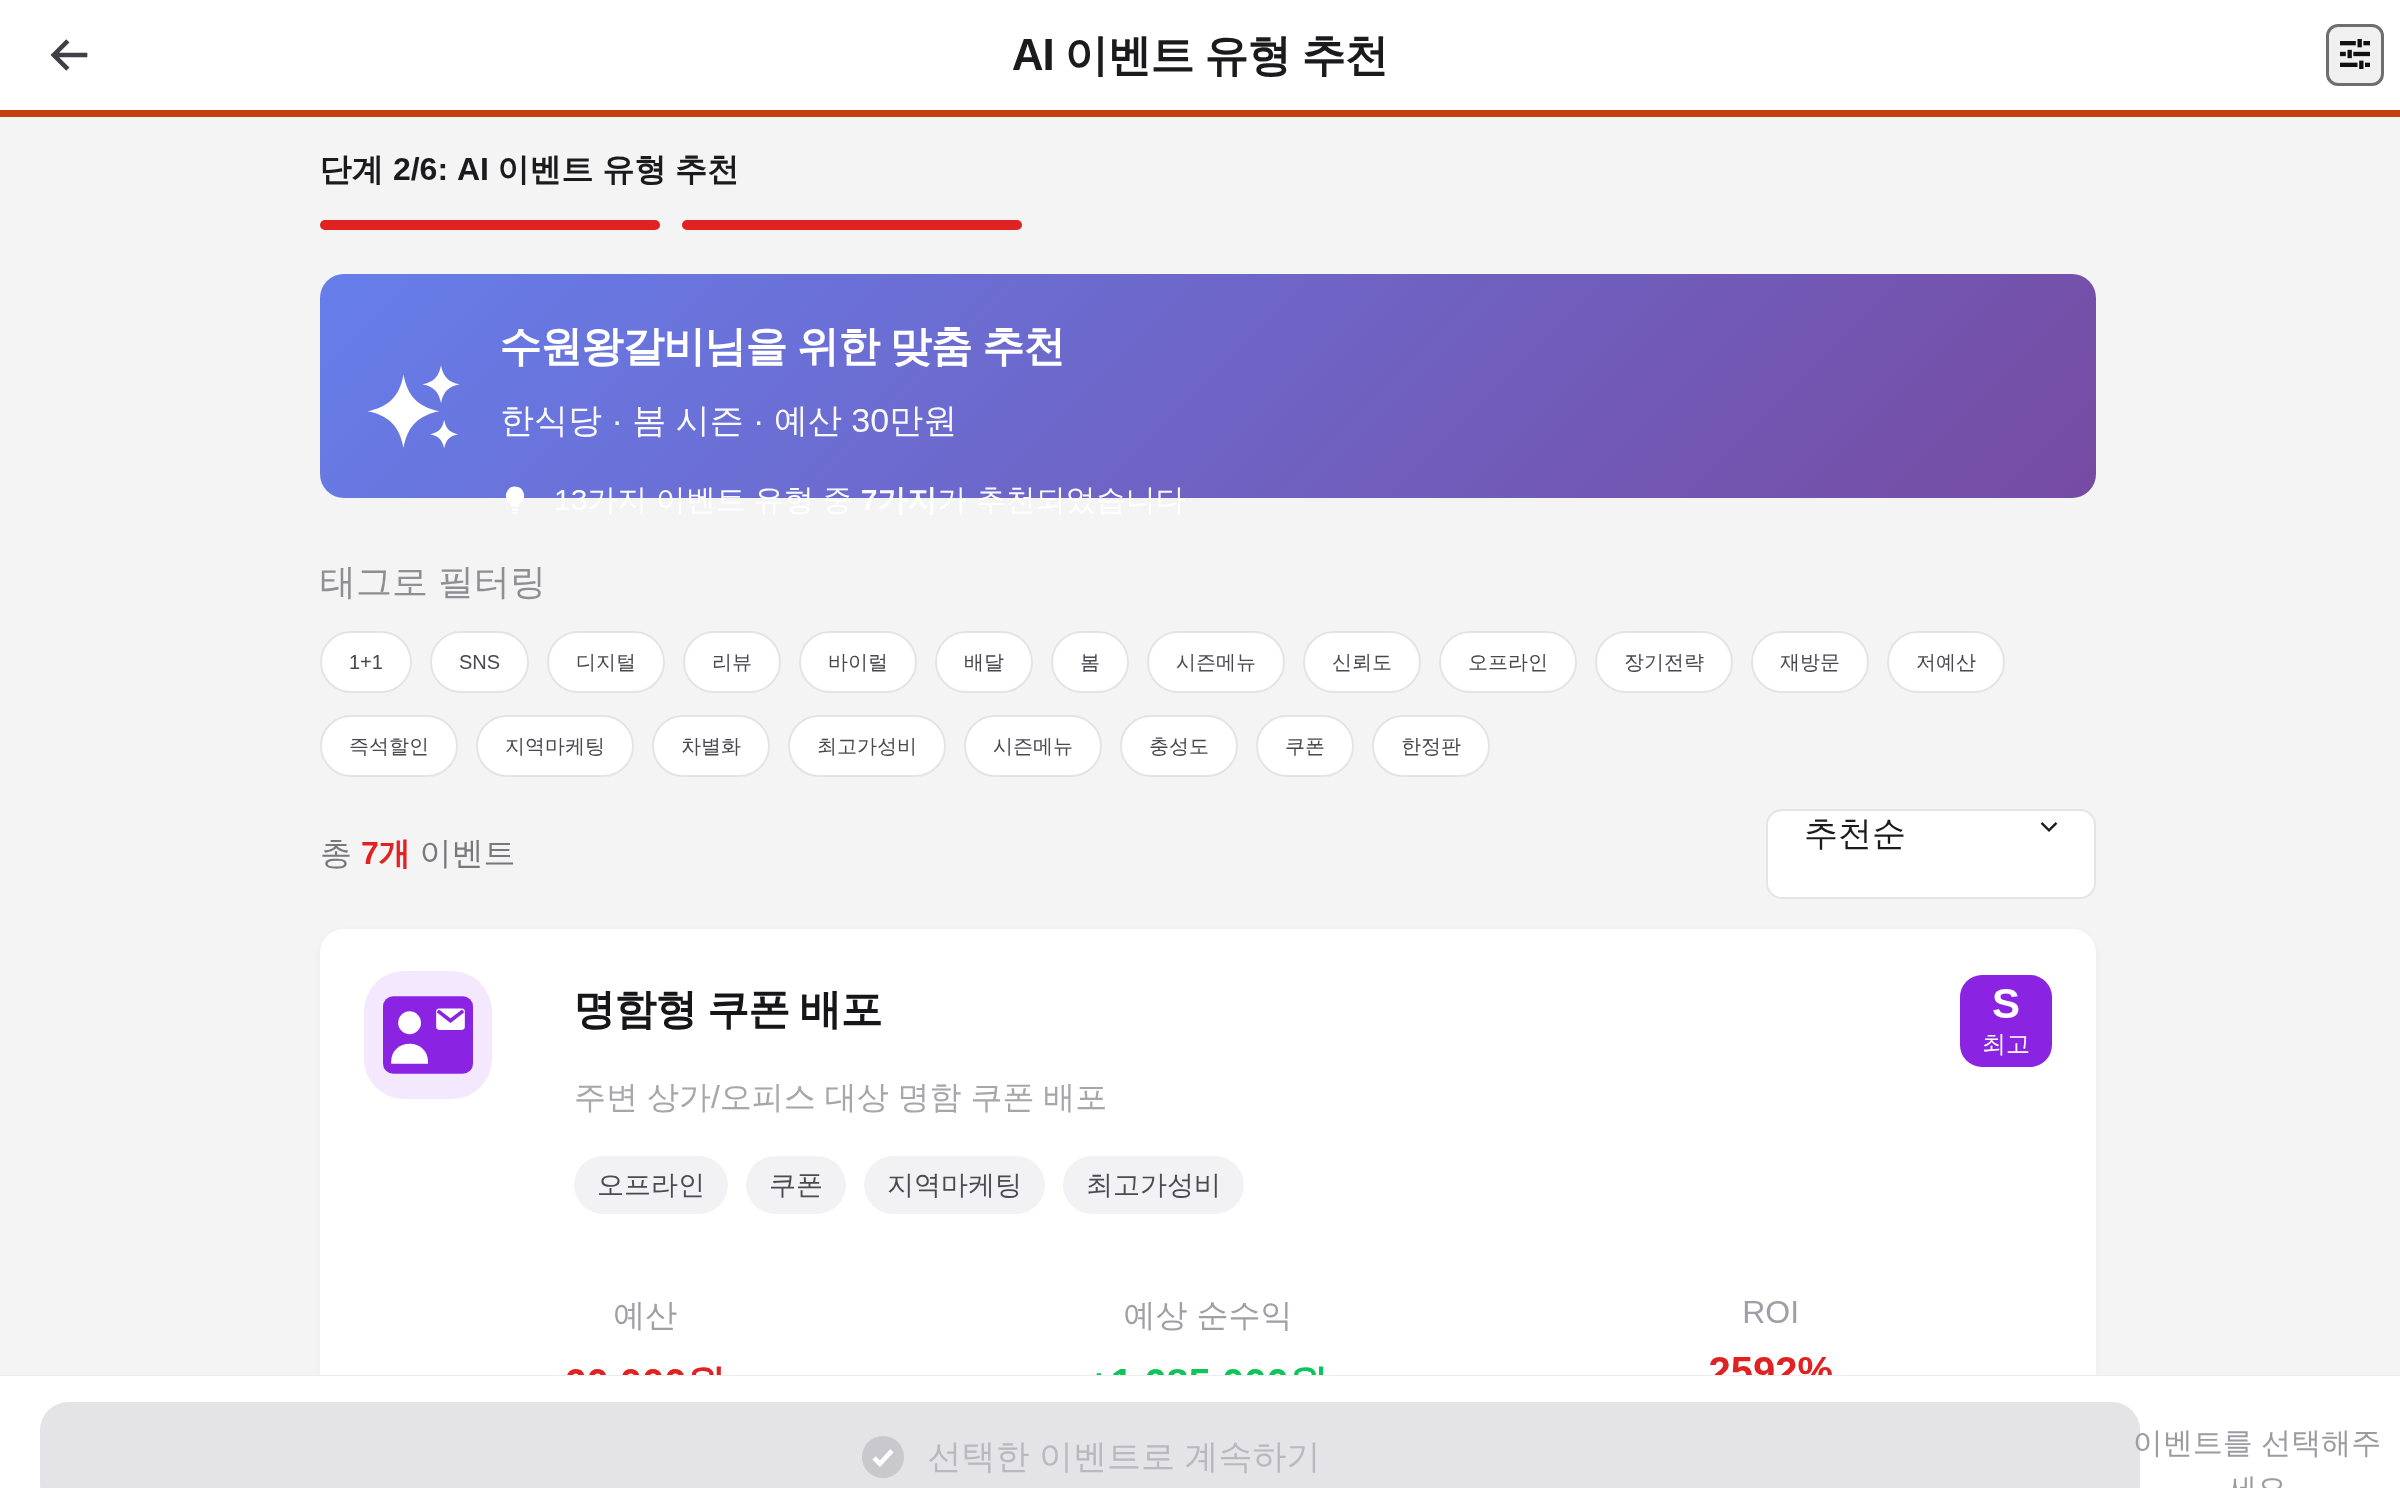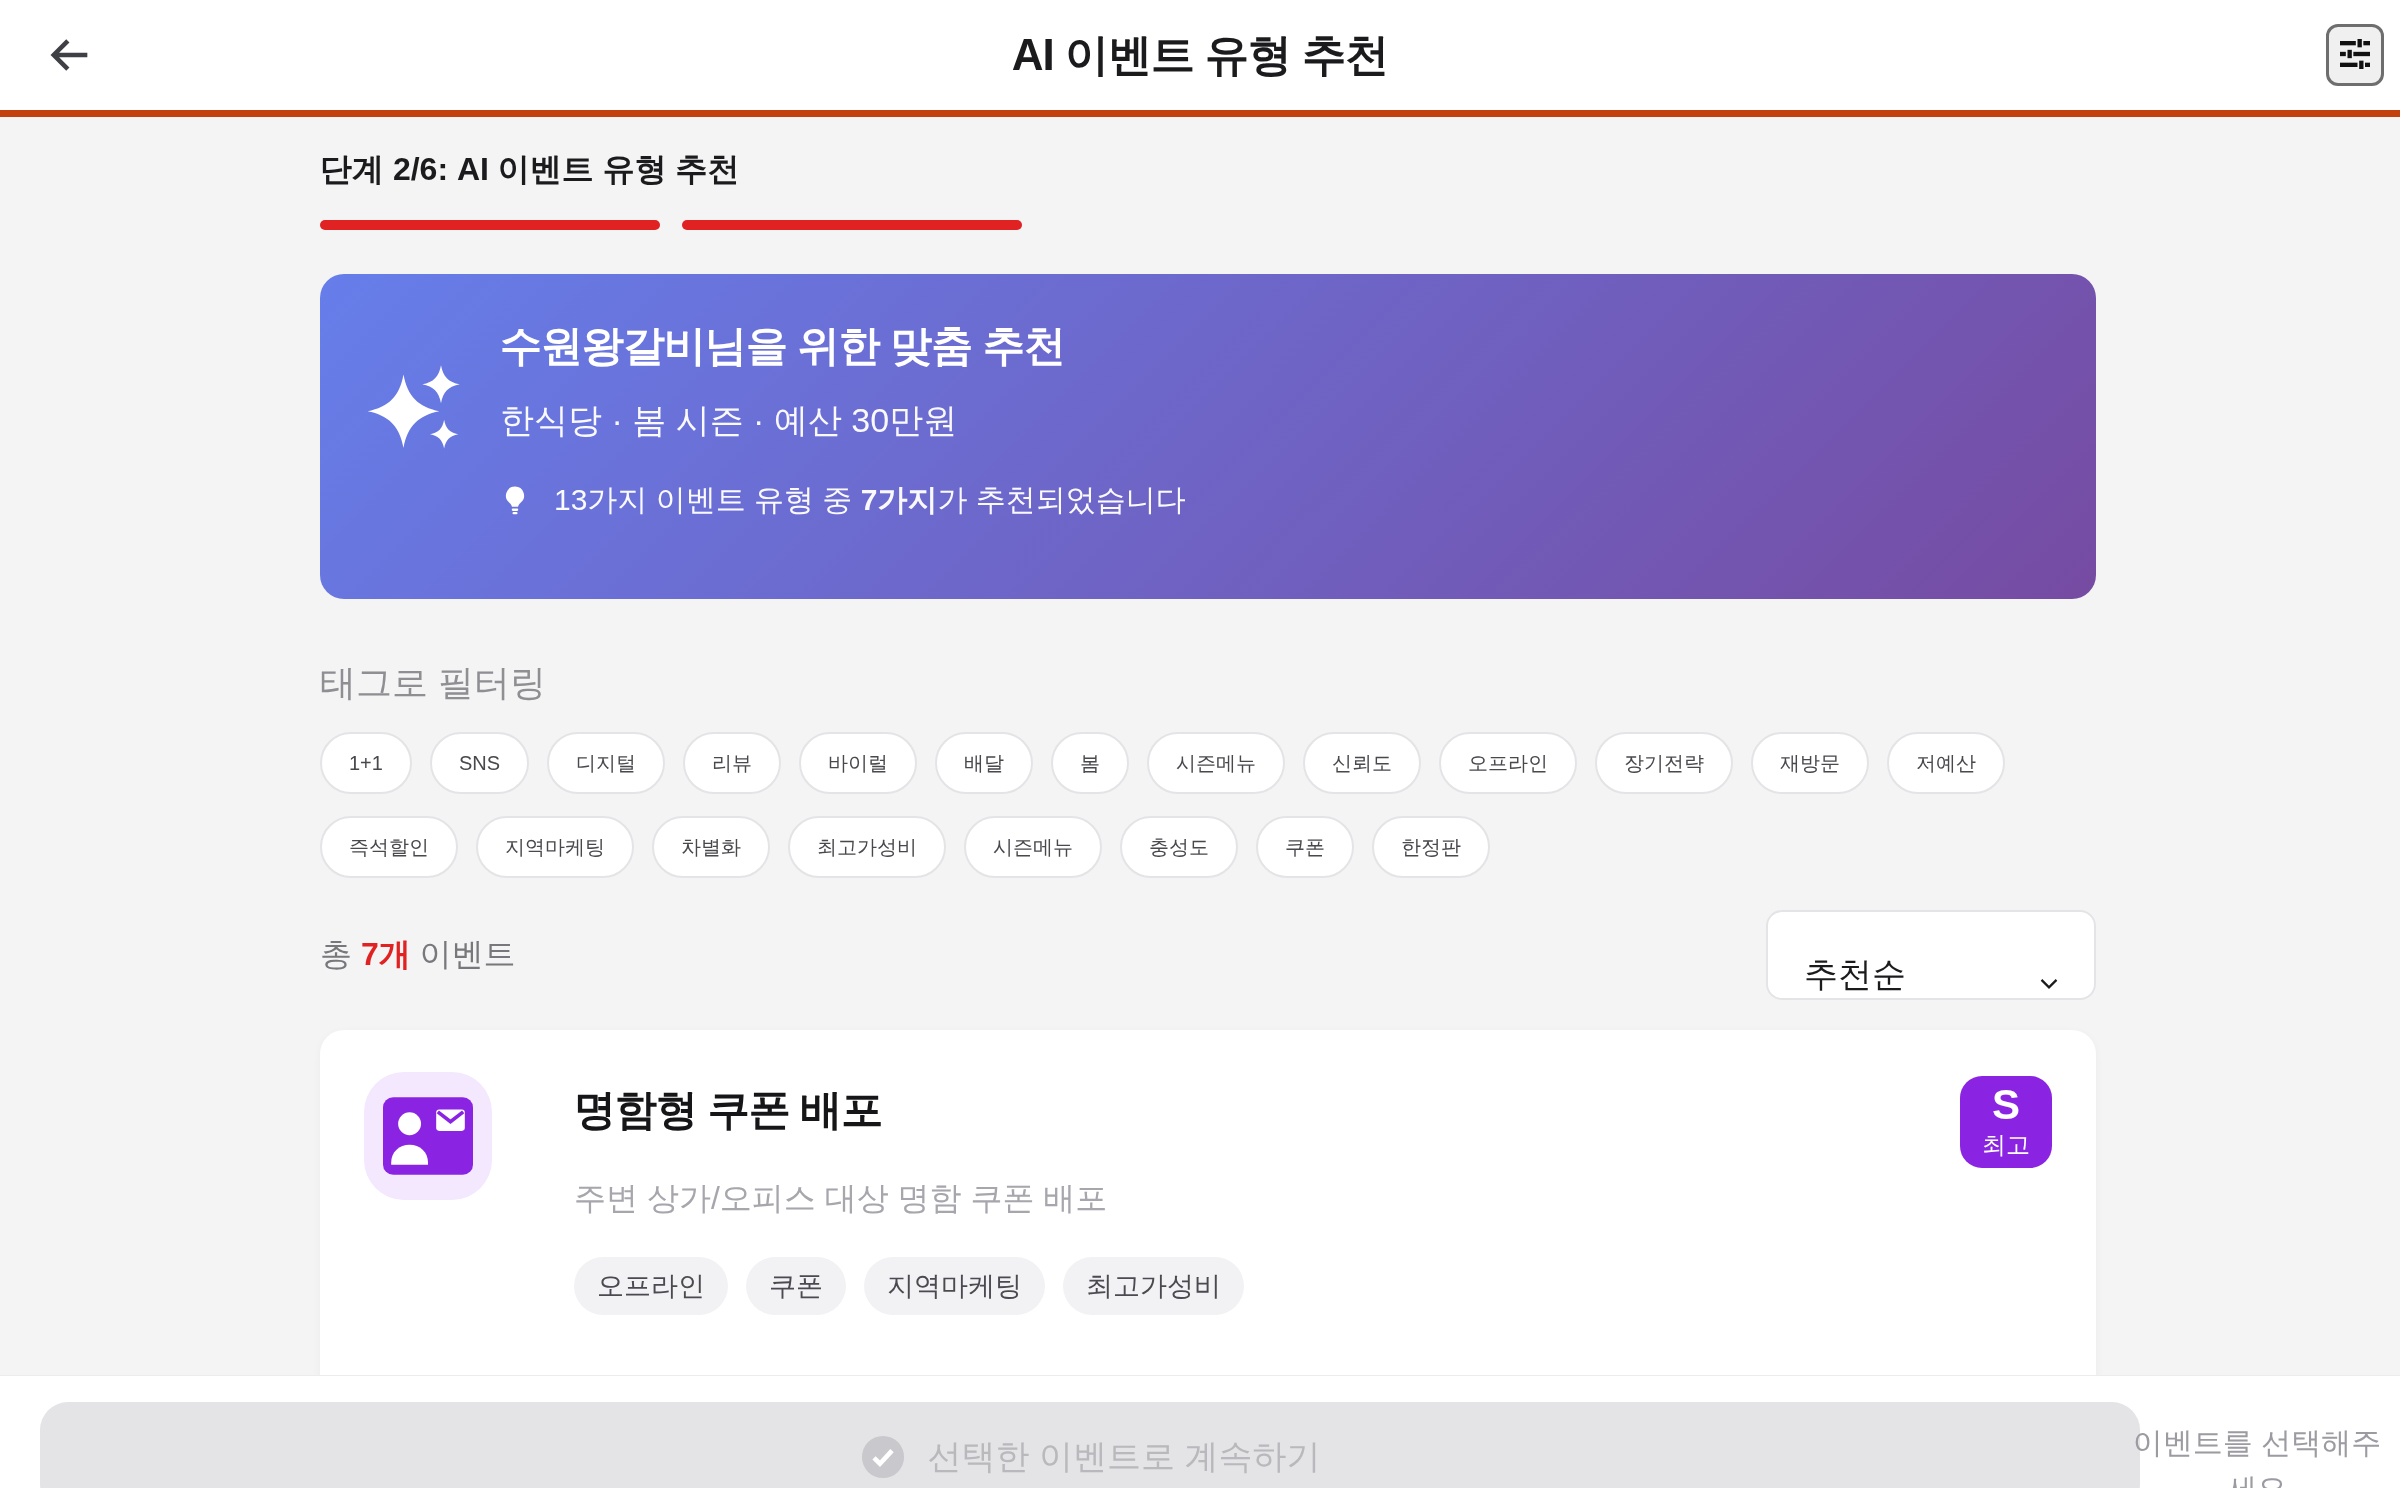--- a/index.html
+++ b/index.html
@@ -13,38 +13,38 @@
   .settings-btn{position:absolute;right:16px;top:24px;width:58px;height:62px;border-radius:12px;background:#f0f0f0;border:3px solid #6e6e6e;display:flex;align-items:center;justify-content:center;cursor:pointer;}
 
   .content{margin:0 152px 0 160px;}
 
   
   .progress-label{padding-top:38px;font-size:32px;font-weight:bold;color:#1b1b1d;}
   .progress-bars{display:flex;gap:22px;margin-top:28px;}
   .progress-bar{width:340px;height:10px;border-radius:6px;background:#e02222;}
 
   
-  .banner{margin-top:44px;height:325px;border-radius:24px;background:linear-gradient(135deg,#667eea 0%,#764ba2 100%);display:flex;padding:44px 60px 0 46px;box-sizing:border-box;color:#fff;}
+  .banner{margin-top:44px;height:224px;border-radius:24px;background:linear-gradient(135deg,#667eea 0%,#764ba2 100%);display:flex;padding:44px 60px 0 46px;box-sizing:border-box;color:#fff;}
   .banner-icon{width:100px;flex:0 0 100px;margin-top:34px;}
   .banner-body{margin-left:34px;}
   .banner-title{font-size:42px;font-weight:bold;letter-spacing:-1px;}
   .banner-subtitle{margin-top:24px;font-size:34px;color:rgba(255,255,255,.96);}
   .banner-info{margin-top:36px;font-size:30px;display:flex;align-items:center;gap:24px;color:rgba(255,255,255,.97);}
   .banner-info b{font-weight:bold;}
 
   
   .filter-label{margin-top:60px;font-size:36px;color:#8e8e93;}
   .filter-tags{margin-top:24px;display:flex;flex-wrap:wrap;gap:22px 18px;}
   .chip{background:#fff;border:2px solid #e4e4e7;border-radius:999px;padding:12px 27px;font-size:20px;color:#48484d;line-height:34px;cursor:pointer;}
 
   
   .results-row{margin-top:32px;display:flex;align-items:center;justify-content:space-between;}
   .results-count{font-size:32px;color:#77777c;}
   .results-count b{color:#e02222;font-weight:bold;}
-  .sort-select{width:330px;height:90px;background:#fff;border:2px solid #e4e4e7;border-radius:16px;display:flex;align-items:flex-end;padding:0 30px 0 36px;box-sizing:border-box;cursor:pointer;}
+  .sort-select{width:330px;height:90px;background:#fff;border:2px solid #e4e4e7;border-radius:16px;display:flex;align-items:flex-start;padding:0 30px 0 36px;box-sizing:border-box;cursor:pointer;}
   .sort-label{flex:1;font-size:34px;color:#1b1b1d;}
 
   
   .card{margin-top:30px;height:640px;background:#fff;border-radius:24px;box-shadow:0 2px 8px rgba(0,0,0,.04);padding:42px 44px;box-sizing:border-box;cursor:pointer;}
   .card-head{display:flex;align-items:flex-start;}
   .card-icon-wrap{width:128px;height:128px;border-radius:40px;background:#f3e8fe;display:flex;align-items:center;justify-content:center;flex:0 0 128px;}
   .card-main{margin-left:82px;flex:1;}
   .card-title{font-size:42px;font-weight:bold;color:#161618;margin-top:10px;letter-spacing:-1px;}
   .card-desc{margin-top:39px;font-size:32px;color:#a6a6ac;}
   .card-tags{margin-top:36px;display:flex;gap:18px;}

